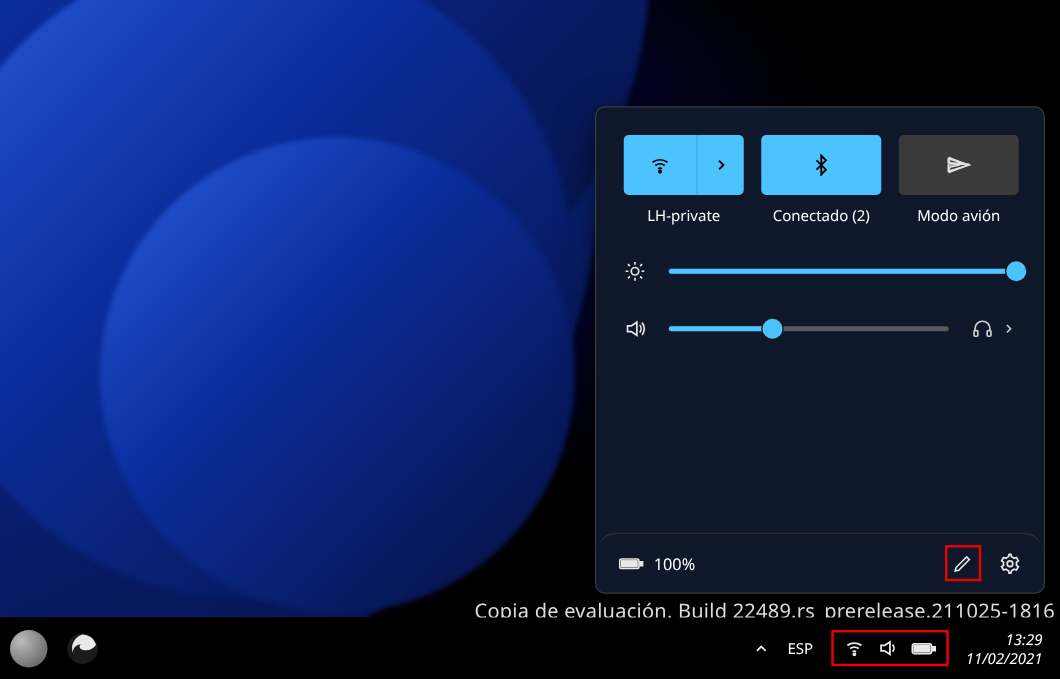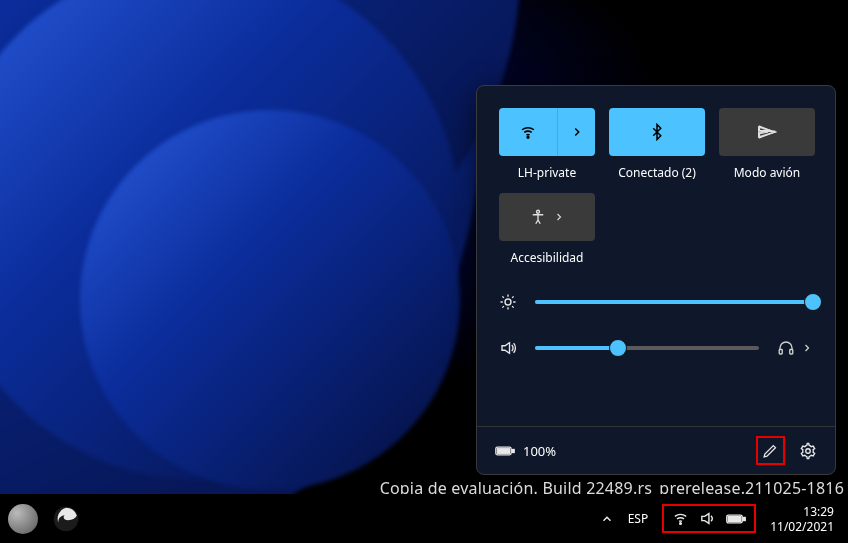--- a/index.html
+++ b/index.html
@@ -74,40 +74,41 @@
 
   
   .flyout-footer {
     margin-top:auto;
     height: 48px;
     border-top:1px solid #333;
     margin-left:-22px; margin-right:-22px;
     padding: 0 18px;
     display:flex; align-items:center; justify-content:space-between;
     font-size:13px;
+    border-radius:17px;
   }
   .footer-left{ display:flex; align-items:center; gap:8px;}
   .footer-right{ display:flex; align-items:center; gap:14px; color:#e0e0e0;}
   .hl-red{ border:2px solid #e60000; padding:4px; }
 
   
   .watermark { position:absolute; right:4px; top:477px; color:#dcdcdc; font-size:16px; white-space:nowrap; letter-spacing:.2px;}
 
   
   .taskbar {
     position:absolute; left:0; right:0; bottom:0; height:49px;
     background:#000; display:flex; align-items:center; color:#fff;
   }
   .tb-left{ display:flex; align-items:center; gap:14px; padding-left:8px;}
   .avatar{ width:30px; height:30px; border-radius:50%; background:radial-gradient(circle at 30% 30%, #bbb, #555);}
   .edge-icon{ width:28px; height:28px; }
   .tb-right{ margin-left:auto; display:flex; align-items:center; gap:14px; padding-right:14px; font-size:12px;}
   .tray-icons{ display:flex; align-items:center; gap:10px; padding:4px 8px;}
   .tray-icons.hl-red{ padding:4px 8px;}
-  .clock{ text-align:right; line-height:1.25;}
+  .clock{ text-align:right; line-height:1.25;font-style:italic;}
 
   svg { display:block; }
 </style>
 </head>
 <body>
 
 <div class="wallpaper">
   <div class="swirl s1"></div>
   <div class="swirl s2"></div>
   <div class="swirl s3"></div>
@@ -157,36 +158,20 @@
           <svg width="20" height="20" viewBox="0 0 24 24" fill="none" stroke="#e0e0e0" stroke-width="1.6">
               <path d="M2 12l20-1-20-1v-4l20 6-20 6v-4z" transform="rotate(0 12 12)"></path>
               <path d="M21 12L3 5v5l10 2-10 2v5l18-7z"></path>
             </svg>
         </span>
       </div>
       <div class="tile-label">Modo avión</div>
     </div>
 
 
-    <div class="tile-wrap">
-      <div class="tile">
-        <span class="icon">
-          <svg width="18" height="18" viewBox="0 0 24 24" fill="none" stroke="#e0e0e0" stroke-width="1.8">
-              <circle cx="12" cy="5" r="2"></circle>
-              <path d="M5 9h14M12 9v7m-3 5 3-5 3 5"></path>
-            </svg>
-        </span>
-        <span class="icon inner-chevron">
-          <svg width="12" height="12" viewBox="0 0 24 24" fill="none" stroke="#e0e0e0" stroke-width="2.5">
-              <path d="M9 6l6 6-6 6"></path>
-            </svg>
-        </span>
-      </div>
-      <div class="tile-label">Accesibilidad</div>
-    </div>
 
   </div>
 
   <div class="sliders">
 
     <div class="slider-row">
       <span class="icon">
         <svg width="18" height="18" viewBox="0 0 24 24" fill="none" stroke="#e8e8e8" stroke-width="1.8">
             <circle cx="12" cy="12" r="4"></circle>
             <path d="M12 2v3M12 19v3M2 12h3M19 12h3M4.5 4.5l2 2M17.5 17.5l2 2M4.5 19.5l2-2M17.5 6.5l2-2"></path>

